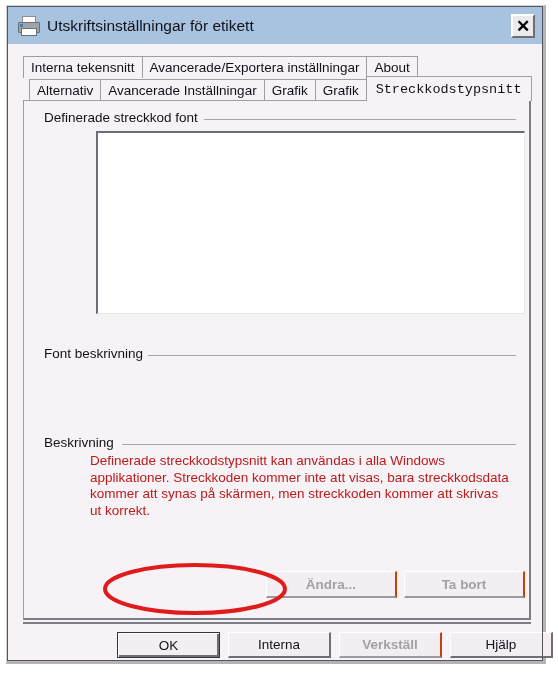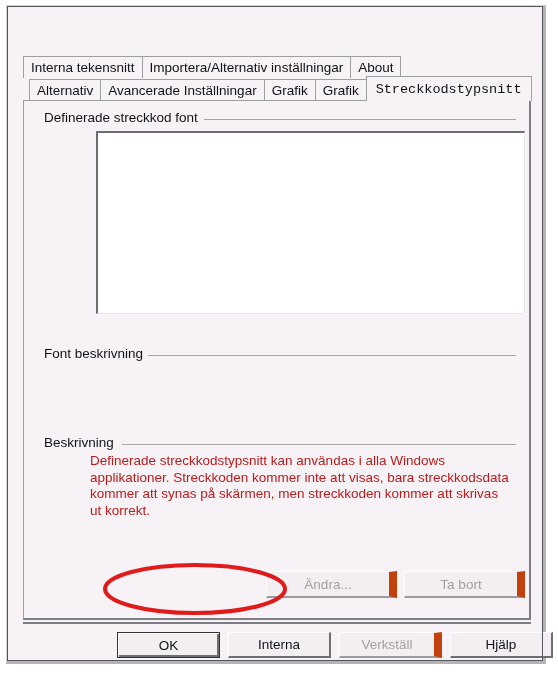--- a/index.html
+++ b/index.html
@@ -222,22 +222,23 @@
     color: #10121a;
     display: flex;
     align-items: center;
     justify-content: center;
     white-space: nowrap;
     cursor: default;
     position: absolute;
   }
   .btn.disabled {
     color: #a3a0a6;
-    border-right: 8px solid #c2410c;
+    border-right: 2px solid #c2410c;
     border-bottom: 2px solid #9a9aa2;
+    font-weight: bold;
   }
   .btn.default {
     border: 1px solid #33333a;
     box-shadow: inset 1px 1px 0 #ffffff, inset -2px -2px 0 #6e6e76;
   }
 
   
   #bottom-sep {
     position: absolute;
     left: 16px;
@@ -256,25 +257,35 @@
     width: 190px;
     height: 56px;
     pointer-events: none;
   }
 </style>
 </head>
 <body>
 
 <div id="window">
 
+  <div id="titlebar">
+    <div id="printer-icon">
+      <div class="pi-paper"></div>
+      <div class="pi-body"></div>
+      <div class="pi-led"></div>
+      <div class="pi-slot"></div>
+    </div>
+    <div id="title-text">Utskriftsinställningar för etikett</div>
+    <div id="close-button">✕</div>
+  </div>
 
   <div id="tabs-area">
     <div class="tab-row">
       <div class="tab">Interna tekensnitt</div>
-      <div class="tab">Importera/Alternativ inställningar</div>
+      <div class="tab">Avancerade/Exportera inställningar</div>
       <div class="tab">About</div>
     </div>
     <div class="tab-row" style="margin-top:0px;">
       <div class="tab" style="margin-left:6px;">Alternativ</div>
       <div class="tab">Avancerade Inställningar</div>
       <div class="tab">Grafik</div>
       <div class="tab">Grafik</div>
       <div class="tab selected">Streckkodstypsnitt</div>
     </div>
   </div>

